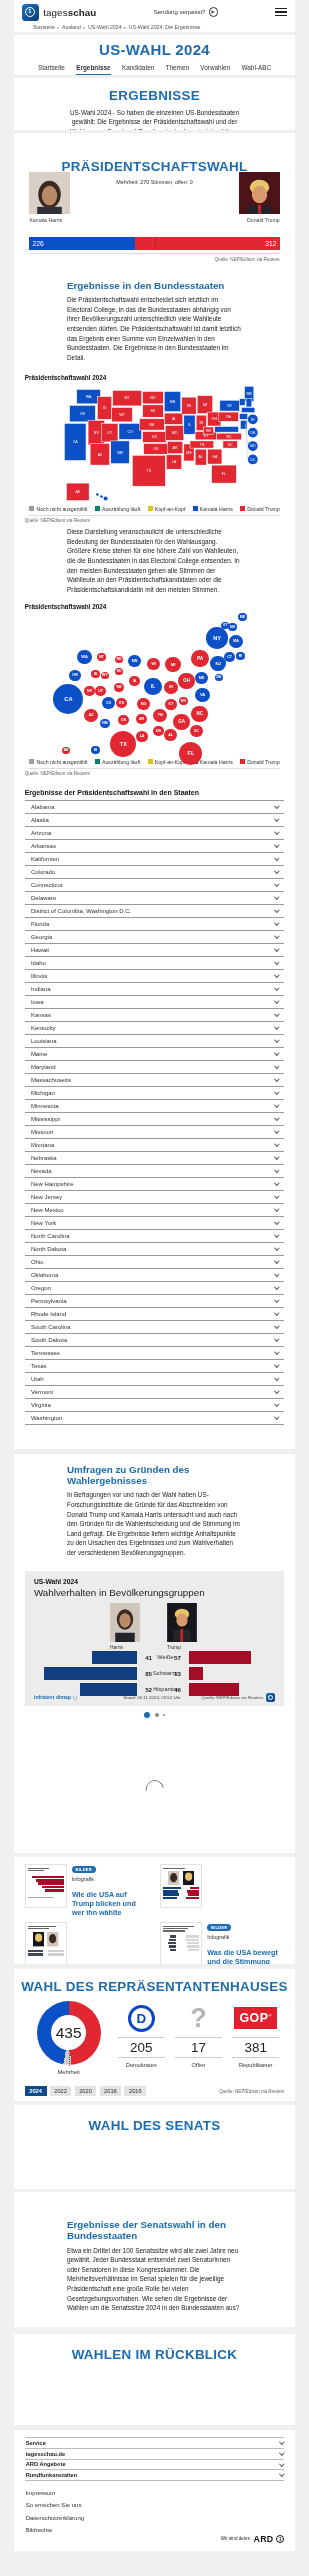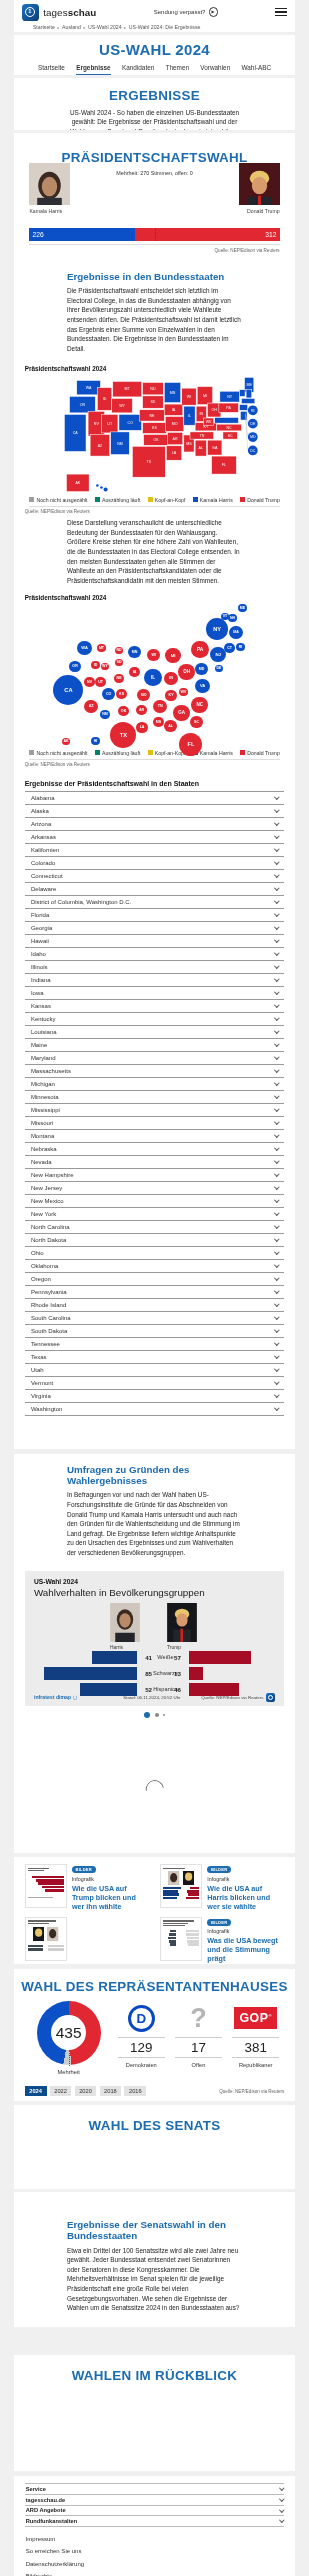--- a/index.html
+++ b/index.html
@@ -29,21 +29,21 @@
   .tab { padding-bottom:2.1px; cursor:pointer; }
   .tab.active { font-weight:bold; border-bottom:1.5px solid #1d6cb0; }
 
   
   .intro { height:52px; text-align:center; padding-top:10.3px; }
   .intro h2 { color:#1d6cb0; font-size:13.4px; font-weight:bold; letter-spacing:0.3px; }
   .intro p { font-size:6.4px; line-height:1.45; color:#222; width:185px; margin:5.2px auto 0; }
 
   
   .pres { height:1316px; }
-  .secHead { text-align:center; color:#1d6cb0; font-size:13.4px; font-weight:bold; letter-spacing:0.3px; padding-top:17px; }
+  .secHead { text-align:center; color:#1d6cb0; font-size:13.4px; font-weight:bold; letter-spacing:0.3px; padding-top:26px; }
   .majnote { text-align:center; font-size:5.4px; color:#333; margin-top:5.2px; }
   .cands { position:relative; height:52px; }
   .cand { position:absolute; top:-13.4px; width:41px; }
   .cand.left { left:15px; } .cand.right { right:15px; }
   .cand .photo { width:41px; height:42px; }
   .cand .nm { font-size:5.2px; color:#444; margin-top:1.5px; }
   .cand.right .nm { text-align:right; }
   .evbar { margin:0 15px; height:13.4px; display:flex; position:relative; }
   .evbar .dem { background:#0c50c8; color:#fff; font-size:6.7px; display:flex; align-items:center; padding-left:3.1px; }
   .evbar .rep { background:#e02732; color:#fff; font-size:6.7px; display:flex; align-items:center; justify-content:flex-end; padding-right:3.1px; flex:1; }
@@ -100,21 +100,21 @@
 
   
   .teasers { height:107px; padding:7.2px 10.3px 0; display:grid; grid-template-columns:1fr 1fr; grid-template-rows:1fr 1fr; gap:5.2px 11.3px; }
   .teaser { display:flex; gap:5.2px; cursor:pointer; }
   .thumb { width:42px; height:44px; background:#fff; border:0.5px solid #e2e2e2; flex:0 0 auto; padding:2.6px 2.1px; position:relative; }
   .thumb .tl { height:1.3px; background:#666; margin-bottom:1px; }
   .thumb .tl.short { width:60%; }
   .tinfo { flex:1; }
   .badge { display:inline-block; background:#1d6cb0; color:#fff; font-size:4.1px; font-weight:bold; padding:1px 3.6px; border-radius:4.1px; letter-spacing:0.2px; }
   .kick2 { font-size:5.4px; color:#333; margin-top:2.6px; }
-  .ttitle { font-size:7.2px; font-weight:bold; color:#1d6cb0; line-height:1.25; margin-top:2px; }
+  .ttitle { font-size:7.2px; font-weight:bold; color:#1d6cb0; line-height:1.25; margin-top:8px; }
   .mb { display:flex; justify-content:flex-end; margin:0.8px 0; }
   .mb i { height:2.6px; display:block; background:#a50d27; }
   .cmp { display:flex; gap:1px; margin:0.8px 0; }
   .cmp i { height:2.6px; display:block; }
   .tphotos { display:flex; gap:3.1px; justify-content:center; margin:1.5px 0; }
   .tphoto { width:11.3px; height:14.4px; }
 
   
   .house { height:132px; }
   .houseBody { display:flex; margin-top:7.2px; padding:0 10.3px; }
@@ -135,21 +135,21 @@
   .houseFoot { display:flex; align-items:center; margin:11.3px 10.3px 0; }
   .chips { display:flex; gap:3.1px; }
   .chip { font-size:5.7px; padding:2.1px 4.6px; background:#e3e3e3; color:#333; cursor:pointer; }
   .chip.active { background:#0b4d8c; color:#fff; font-weight:bold; }
   .houseFoot .src2 { margin-left:auto; font-size:4.6px; color:#666; }
 
   .senate { height:84px; }
   .senres { height:135px; }
   .senres .subHead, .polls .subHead { width:175px; }
   .senres .subHead { padding-top:27px; }
-  .review { height:116px;margin-top:21px; }
+  .review { height:91px; }
 
   
   .footer { height:121px; padding:7.2px 10.3px 0; }
   .fAcc { border-top:0.5px solid #bbb; }
   .fAccRow { height:10.8px; display:flex; align-items:center; justify-content:space-between; border-bottom:0.5px solid #bbb; padding:0 1px; font-size:5.7px; font-weight:bold; color:#222; cursor:pointer; }
   .fLinks { margin-top:5.2px; }
   .fLink { font-size:6px; color:#333; padding:3.3px 1px; cursor:pointer; }
   .ardline { position:absolute; right:10.3px; bottom:7.2px; display:flex; align-items:center; gap:2.6px; }
   .ardline .tag { font-size:4.6px; color:#222; }
   .ardline .ard { font-size:8.8px; font-weight:bold; color:#111; letter-spacing:0.3px; }
@@ -775,25 +775,20 @@
         </div>
       <div class="cmp">
           <i style="width:15.5px;background:#113e80"></i>
           <i style="width:11.3px;background:#a50d27;margin-left:auto"></i>
         </div>
       <div class="cmp">
           <i style="width:13.4px;background:#113e80"></i>
           <i style="width:13.4px;background:#a50d27;margin-left:auto"></i>
         </div>
     </div>
-    <div class="tinfo">
-      <span class="badge">BILDER</span>
-      <div class="kick2">Infografik</div>
-      <div class="ttitle">Wie die USA auf Harris blicken und wer sie wählte</div>
-    </div>
   </div>
 
   <div class="teaser">
     <div class="thumb">
       <div class="tl" style="width:80%"></div>
         <div class="tl short"></div>
       <div class="tphotos" style="margin-top:3.1px">
         <svg class="tphoto" viewBox="0 0 22 28">
             <rect width="22" height="28" fill="#15171c"></rect>
             <ellipse cx="11" cy="11" rx="7" ry="8" fill="#e8c46a"></ellipse>
@@ -863,21 +858,21 @@
       </div>
       <div class="donutLbl">Mehrheit</div>
     </div>
     <div class="parties">
       <div class="party">
         <div class="plogo">
             <div class="demlogo">
               <span>D</span>
             </div>
           </div>
-        <div class="pnum">129</div>
+        <div class="pnum">205</div>
         <div class="pname">Demokraten</div>
       </div>
       <div class="party">
         <div class="plogo">
             <div class="qmark"><span>?</span></div>
           </div>
         <div class="pnum">17</div>
         <div class="pname">Offen</div>
       </div>
       <div class="party">

